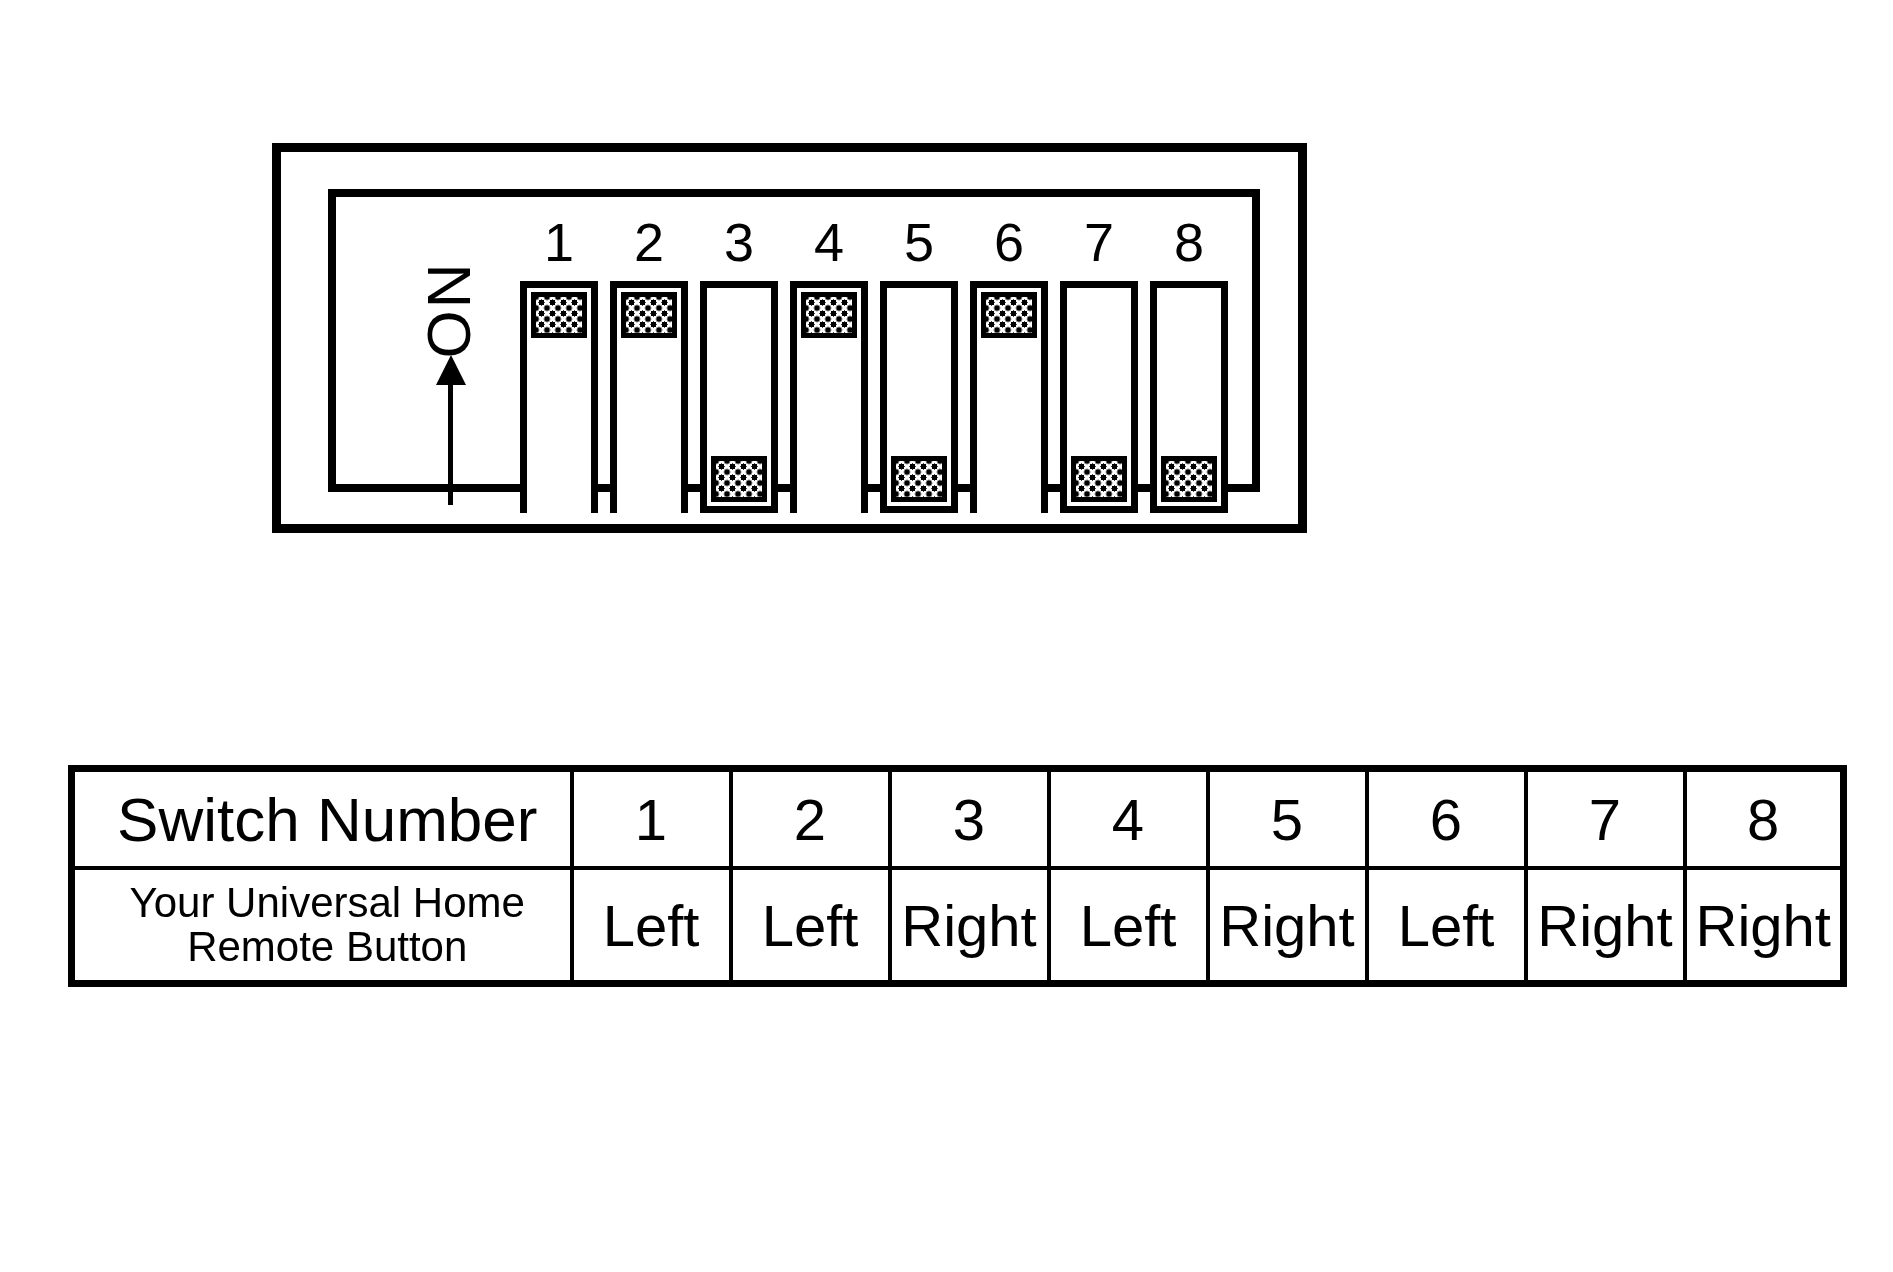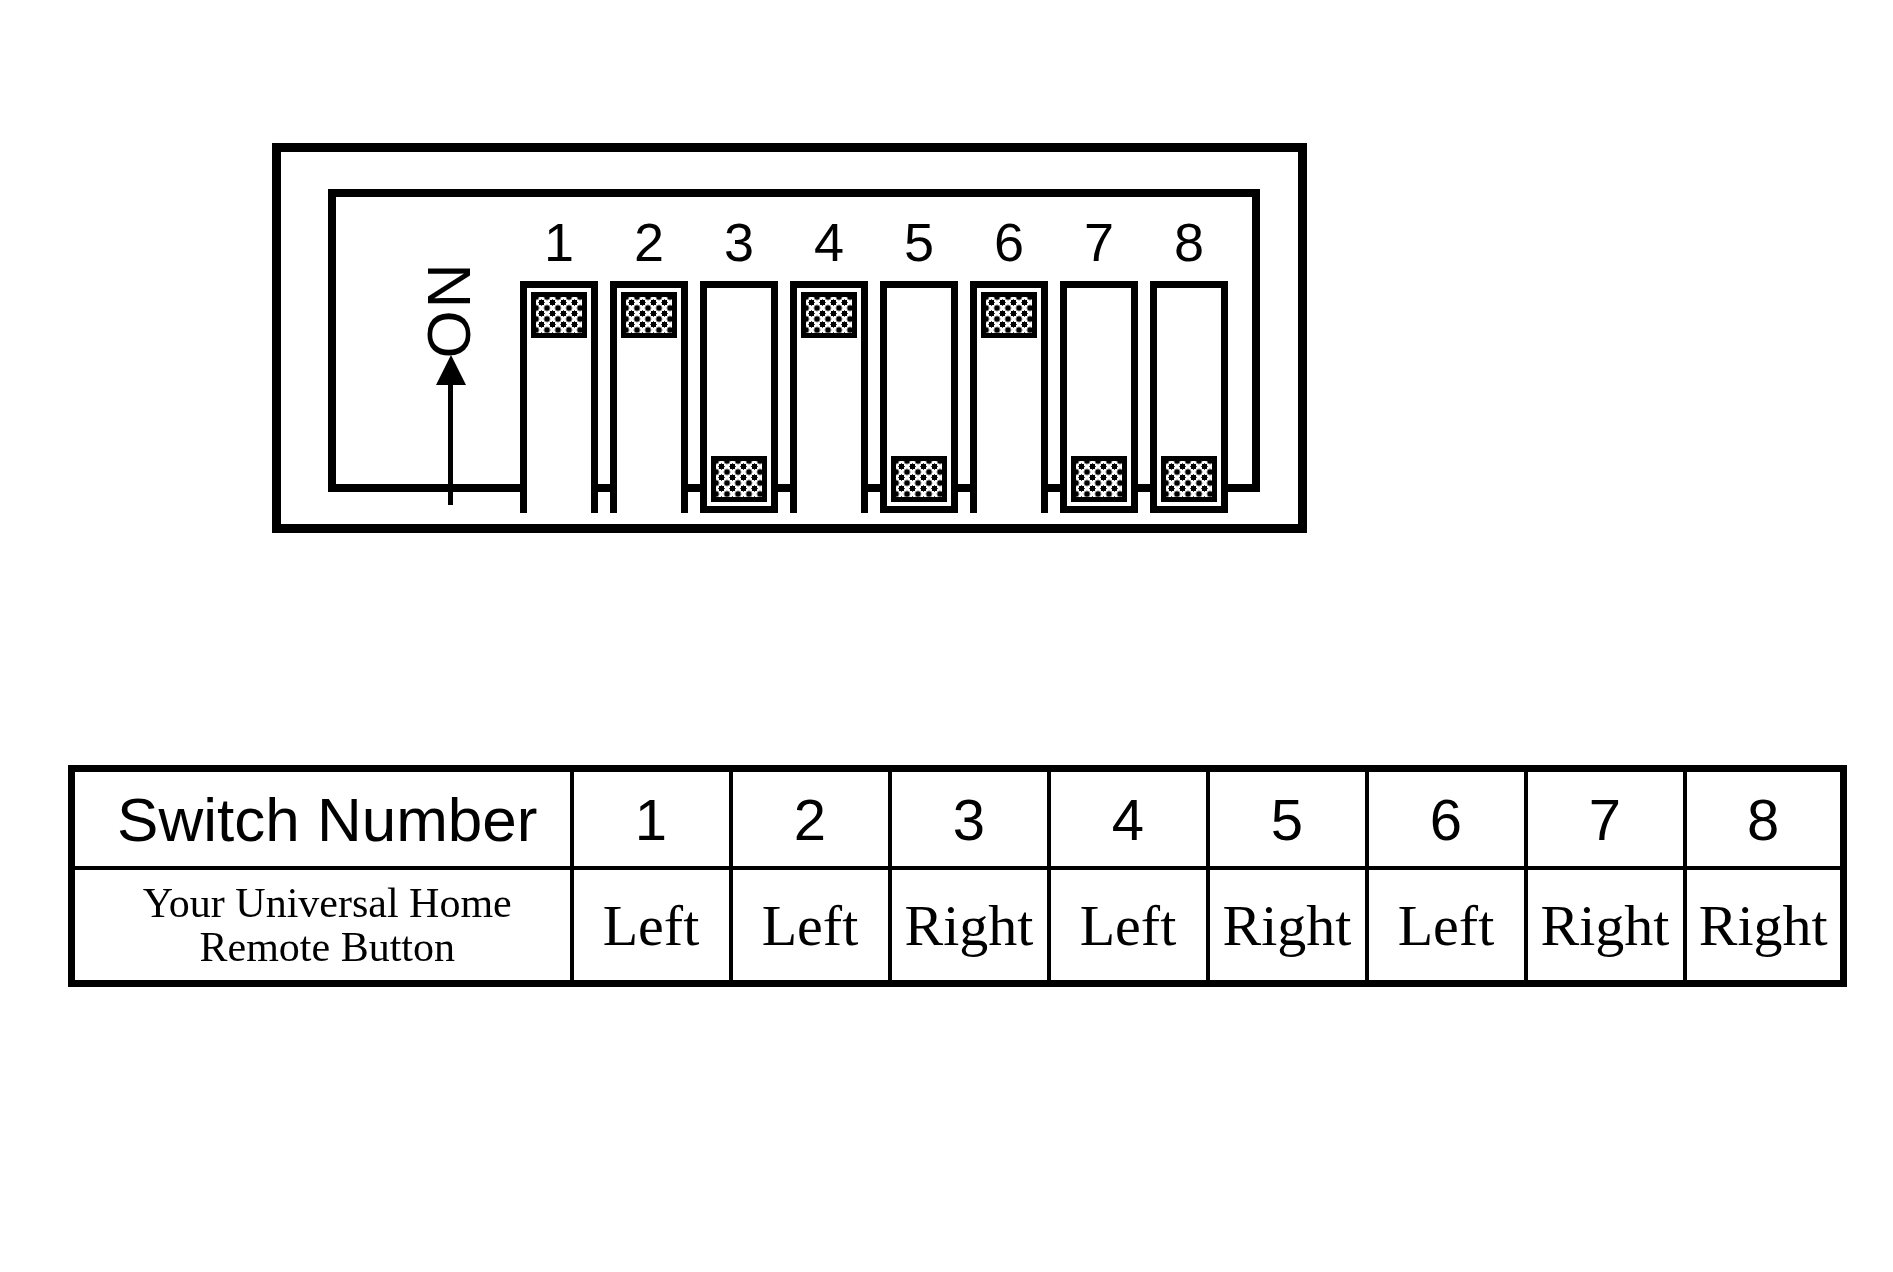--- a/index.html
+++ b/index.html
@@ -172,21 +172,21 @@
     padding-left: 10px !important;
     white-space: nowrap;
   }
   col.c-label { width: 500px; }
   col.c-val   { width: 159px; }
 
   .r-number td { height: 94px; font-size: 58px; }
   .r-number .row-label { font-size: 62px; }
   .r-position td { height: 94px; font-size: 58px; }
   .r-position .row-label { font-size: 62px; }
-  .r-button td { height: 110px; font-size: 58px; font-family: Liberation Serif, serif; }
+  .r-button td { height: 110px; font-size: 58px; }
   .r-button .row-label {
     font-size: 42px;
     line-height: 1.05;
     white-space: normal;
     padding-top: 4px;
   }
 </style>
 </head>
 <body>
 

